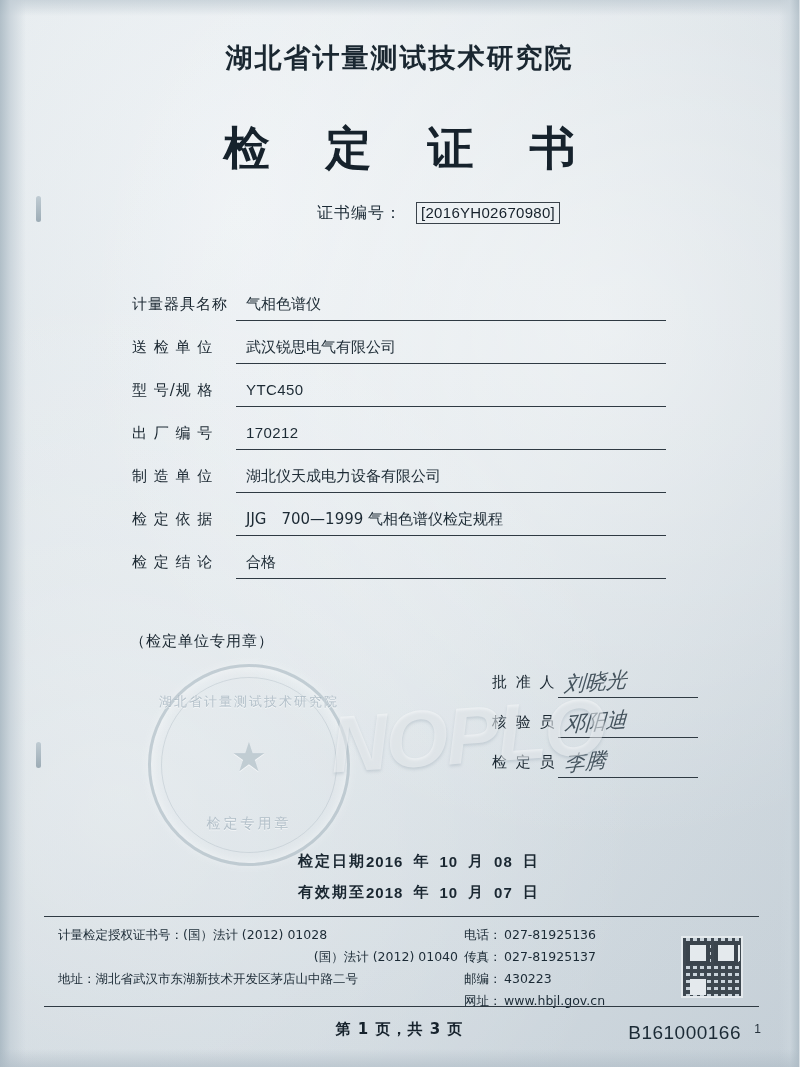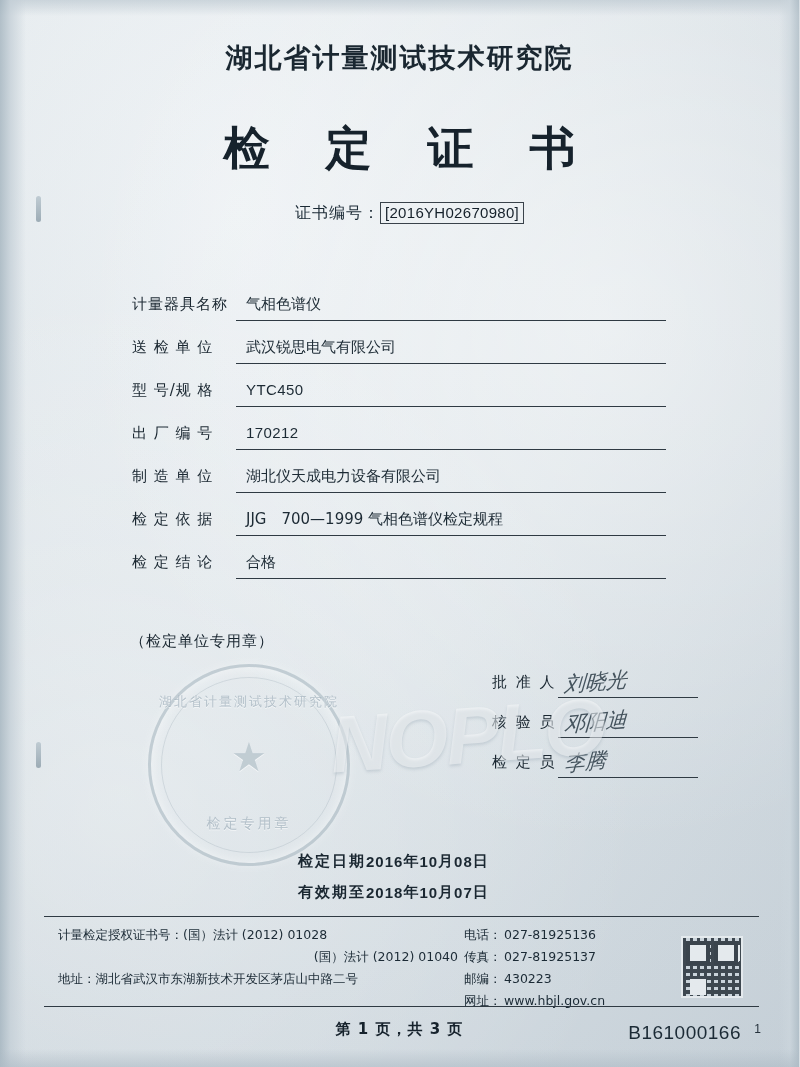--- a/index.html
+++ b/index.html
@@ -98,32 +98,33 @@
     font-weight: bold;
     font-size: 46px;
     letter-spacing: 20px;
     text-indent: 20px;
     color: #16222c;
   }
 
   .cert-no-row {
     position: absolute;
     top: 202px;
-    left: 295px;
+    left: 317px;
     display: flex;
     align-items: center;
     font-size: 16px;
     color: #1b2a35;
     text-align: center;
   }
   .cert-no-label {
     letter-spacing: 1px;
     font-family: "DejaVu Sans", sans-serif;
   }
   .cert-no-value {
+    margin-left: 14px;
     font-family: "Liberation Sans", sans-serif;
     font-size: 15px;
     border: 1px solid #39424a;
     padding: 1px 4px 2px 4px;
     letter-spacing: .3px;
     color: #15202a;
   }
 
   
   .fields {
@@ -299,21 +300,21 @@
   .date-label {
     width: 112px;
     flex: none;
     letter-spacing: 2px;
     font-weight: bold;
     text-align: right;
   }
   .date-parts {
     display: flex;
     align-items: center;
-    gap: 0;
+    gap: 10px;
     font-weight: bold;
     letter-spacing: 1px;
   }
   .date-parts .num {
     font-family: "Liberation Sans", sans-serif;
   }
 
   
   .footer-rule-top {
     position: absolute;

